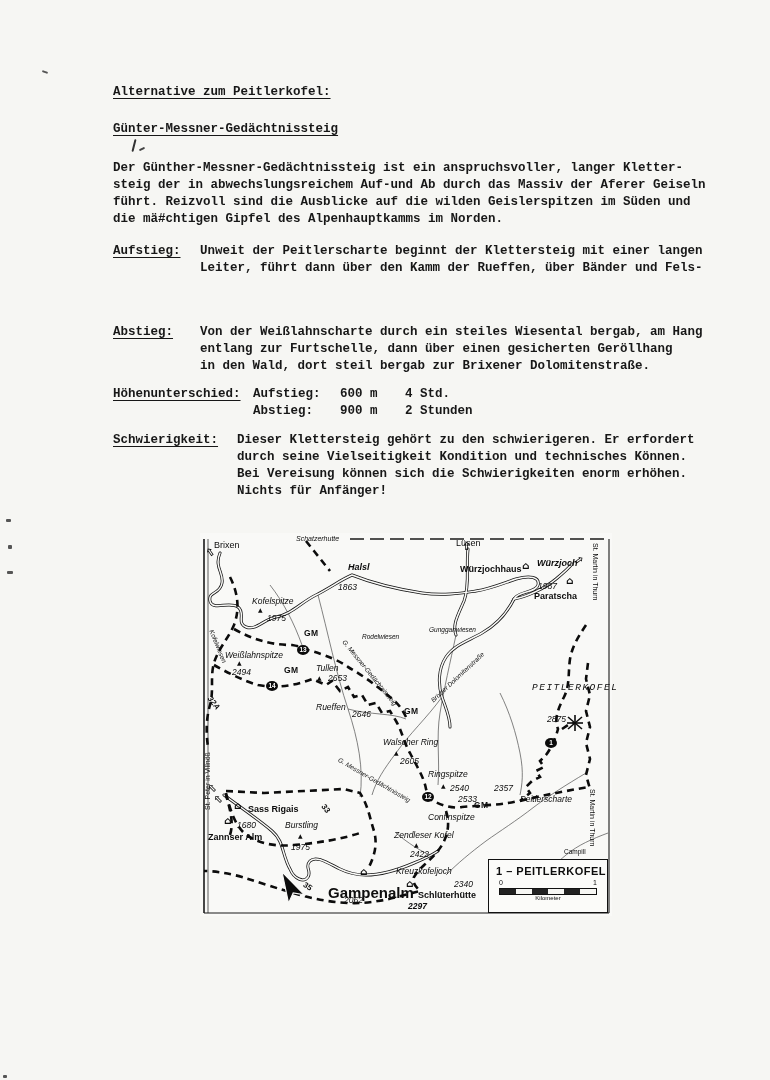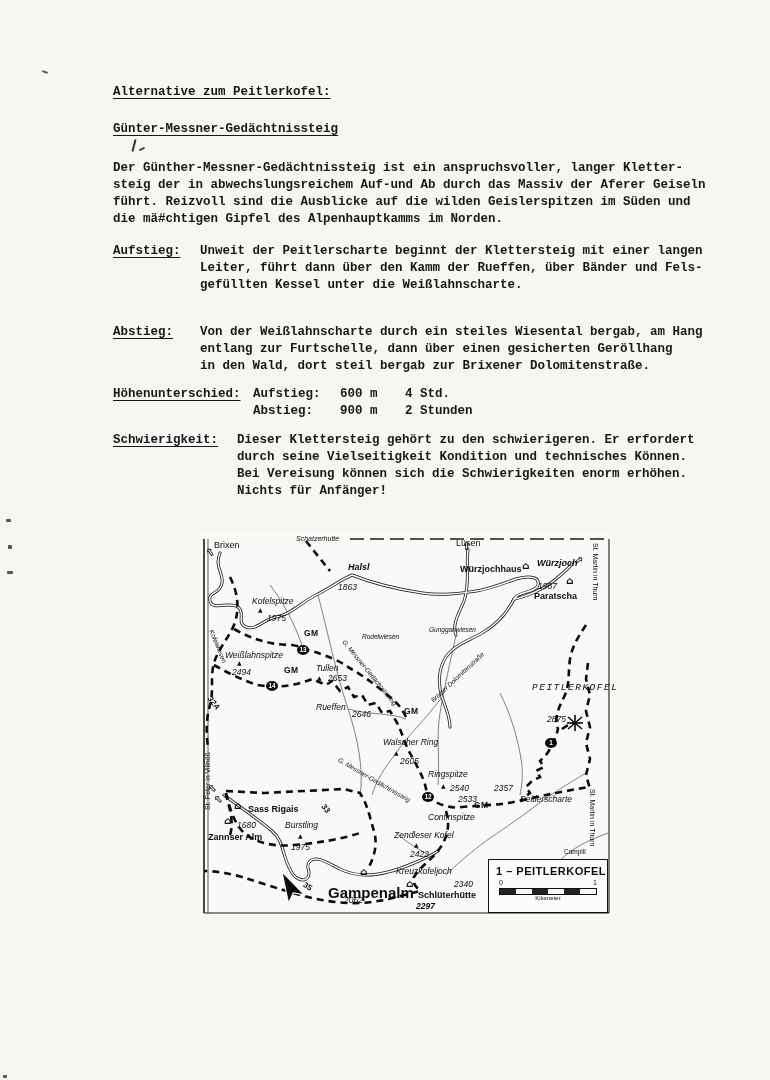--- a/index.html
+++ b/index.html
@@ -67,21 +67,20 @@
     <div>steig der in abwechslungsreichem Auf-und Ab durch das Massiv der Aferer Geiseln</div>
     <div>führt. Reizvoll sind die Ausblicke auf die wilden Geislerspitzen im Süden und</div>
     <div>die mä#chtigen Gipfel des Alpenhauptkamms im Norden.</div>
   </div>
 
   <div class="abs tw hang" style="left:113px;top:243px;">
     <div class="lbl u" style="width:87px;">Aufstieg:</div>
     <div class="para">
       <div>Unweit der Peitlerscharte beginnt der Klettersteig mit einer langen</div>
       <div>Leiter, führt dann über den Kamm der Rueffen, über Bänder und Fels-</div>
-      <div>gefüllten Kessel unter die Weißlahnscharte.</div>
     </div>
   </div>
 
   <div class="abs tw hang" style="left:113px;top:324px;">
     <div class="lbl u" style="width:87px;">Abstieg:</div>
     <div class="para">
       <div>Von der Weißlahnscharte durch ein steiles Wiesental bergab, am Hang</div>
       <div>entlang zur Furtschelle, dann über einen gesicherten Geröllhang</div>
       <div>in den Wald, dort steil bergab zur Brixener Dolomitenstraße.</div>
     </div>
@@ -236,21 +235,21 @@
     <span class="ml sm" style="left:396px;top:256px;transform:rotate(90deg);">St. Martin in Thurn</span>
     <span class="ml xs" style="left:364px;top:316px;">Campill</span>
 
     <span class="ml it" style="left:194px;top:298px;">Zendleser Kofel</span>
     <span class="sym tri" style="left:214px;top:309px;">▲</span>
     <span class="ml it" style="left:210px;top:317px;">2422</span>
     <span class="ml it" style="left:196px;top:334px;">Kreuzkofeljoch</span>
     <span class="ml it" style="left:254px;top:347px;">2340</span>
     <span class="sym hut" style="left:206px;top:346px;">⌂</span>
     <span class="ml bd" style="left:218px;top:358px;font-size:9px;">Schlüterhütte</span>
-    <span class="ml bd it" style="left:216px;top:369px;">2297</span>
+    <span class="ml bd it" style="left:208px;top:369px;">2297</span>
 
     <span class="sym arr" style="left:8px;top:250px;transform:rotate(-45deg);">⇧</span>
     <span class="sym arr" style="left:14px;top:261px;transform:rotate(-45deg);">⇧</span>
     <span class="sym hut" style="left:34px;top:268px;">⌂</span>
     <span class="ml bd" style="left:48px;top:272px;font-size:9px;">Sass Rigais</span>
     <span class="sym hut" style="left:24px;top:283px;">⌂</span>
     <span class="ml it" style="left:37px;top:288px;">1680</span>
     <span class="ml bd" style="left:8px;top:300px;font-size:9px;">Zannser Alm</span>
     <span class="ml it" style="left:85px;top:288px;">Burstling</span>
     <span class="sym tri" style="left:98px;top:300px;">▲</span>

